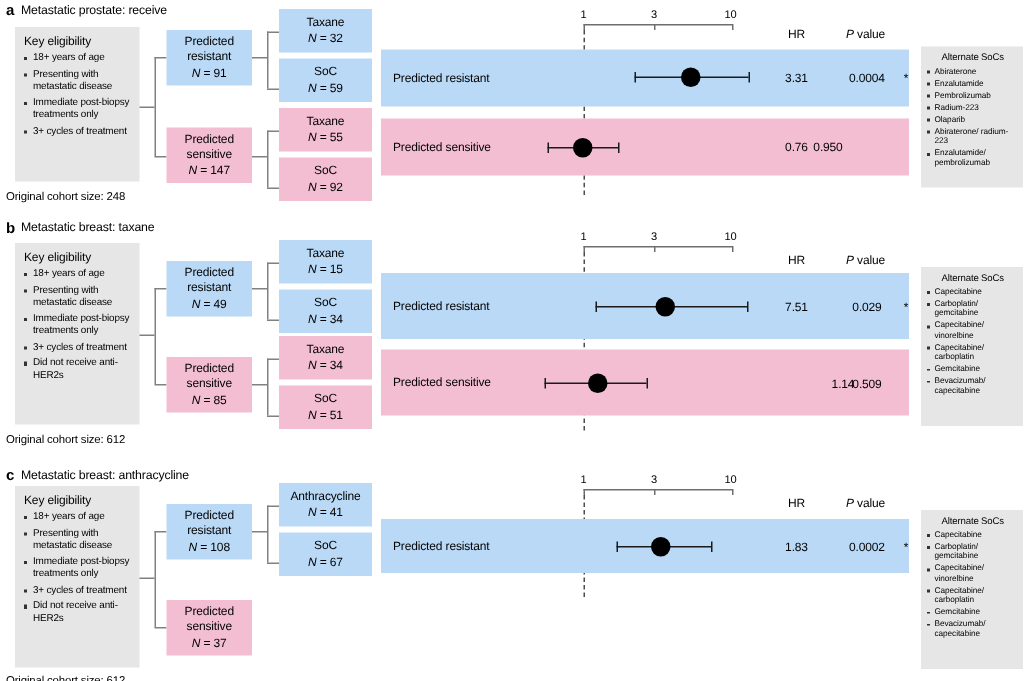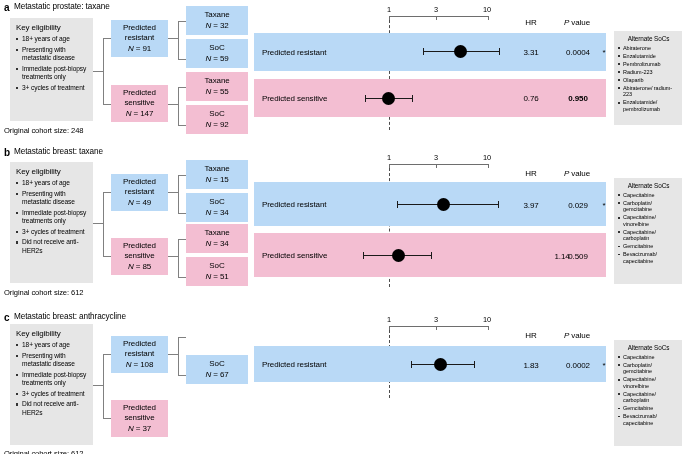--- a/index.html
+++ b/index.html
@@ -57,21 +57,21 @@
   .socs-title{font-size:6.4px;text-align:center;margin-bottom:3px;letter-spacing:-.1px;}
   .socs ul{margin:0;padding:0;list-style:none;}
   .socs li{font-size:5.5px;line-height:6.4px;padding-left:5px;position:relative;letter-spacing:-.05px;margin-bottom:1.6px;}
   .socs li:before{content:"";position:absolute;left:0;top:2.3px;width:1.8px;height:1.8px;background:#333;}
 </style>
 </head>
 <body>
 
 <div class="panel" id="panel-a">
   <span class="panel-letter">a</span>
-  <span class="panel-title">Metastatic prostate: taxane</span>
+  <span class="panel-title">Metastatic prostate: receive</span>
 
   <div class="elig" style="top:18px;width:83px;height:103px;">
     <div class="elig-title">Key eligibility</div>
     <ul>
       <li>18+ years of age</li>
       <li>Presenting with metastatic disease</li>
       <li>Immediate post-biopsy treatments only</li>
       <li>3+ cycles of treatment</li>
     </ul>
   </div>
@@ -142,21 +142,21 @@
   <span class="star" style="left:604px;top:52px;">*</span>
 
   <div class="band pink" style="top:79px;height:38px;">
     <span class="band-label">Predicted sensitive</span>
   </div>
   <div class="ci" style="left:365px;top:98px;width:47px;"></div>
   <div class="cap" style="left:365px;top:95px;"></div>
   <div class="cap" style="left:412px;top:95px;"></div>
   <div class="dot" style="left:382px;top:92px;width:13px;height:13px;"></div>
   <span class="cval" style="left:531px;top:98px;">0.76</span>
-  <span class="cval" style="left:578px;top:98px;font-weight:bold;">0.950</span>
+  <span class="cval" style="left:552px;top:98px;">0.950</span>
 
   <div class="socs" style="left:614px;top:31px;height:94px;">
     <div class="socs-title">Alternate SoCs</div>
     <ul>
       <li>Abiraterone</li>
       <li>Enzalutamide</li>
       <li>Pembrolizumab</li>
       <li>Radium-223</li>
       <li>Olaparib</li>
       <li>Abiraterone/ radium-223</li>
@@ -233,21 +233,21 @@
   <span class="colhdr" style="left:531px;top:24px;">HR</span>
   <span class="colhdr" style="left:577px;top:24px;"><i>P</i>&nbsp;value</span>
 
   <div class="band blue" style="top:37px;height:44px;">
     <span class="band-label">Predicted resistant</span>
   </div>
   <div class="ci" style="left:397px;top:59px;width:101px;"></div>
   <div class="cap" style="left:397px;top:56px;"></div>
   <div class="cap" style="left:498px;top:56px;"></div>
   <div class="dot" style="left:437px;top:53px;width:13px;height:13px;"></div>
-  <span class="cval" style="left:531px;top:60px;">3.97</span>
+  <span class="cval" style="left:531px;top:60px;">7.51</span>
   <span class="cval" style="left:578px;top:60px;">0.029</span>
   <span class="star" style="left:604px;top:60px;">*</span>
 
   <div class="band pink" style="top:88px;height:44px;">
     <span class="band-label">Predicted sensitive</span>
   </div>
   <div class="ci" style="left:363px;top:110px;width:68px;"></div>
   <div class="cap" style="left:363px;top:107px;"></div>
   <div class="cap" style="left:431px;top:107px;"></div>
   <div class="dot" style="left:392px;top:104px;width:13px;height:13px;"></div>
@@ -295,20 +295,24 @@
   <div class="fbox pink" style="left:111px;top:90px;width:57px;height:37px;">
     <span>Predicted sensitive</span>
     <span class="n"><em>N</em> = 37</span>
   </div>
 
   <div class="ln h" style="left:168px;top:44px;width:10px;"></div>
   <div class="ln v" style="left:178px;top:27px;height:38px;"></div>
   <div class="ln h" style="left:178px;top:27px;width:8px;"></div>
   <div class="ln h" style="left:178px;top:65px;width:8px;"></div>
 
+  <div class="fbox blue" style="left:186px;top:12px;width:62px;height:29px;">
+    <span>Anthracycline</span>
+    <span class="n"><em>N</em> = 41</span>
+  </div>
   <div class="fbox blue" style="left:186px;top:45px;width:62px;height:29px;">
     <span>SoC</span>
     <span class="n"><em>N</em> = 67</span>
   </div>
 
   <span class="axis-tick-lbl" style="left:389px;top:5px;">1</span>
   <span class="axis-tick-lbl" style="left:436px;top:5px;">3</span>
   <span class="axis-tick-lbl" style="left:487px;top:5px;">10</span>
   <div class="axis-line" style="left:389px;top:16px;width:99px;"></div>
   <div class="axis-mark" style="left:389px;top:16px;"></div>

